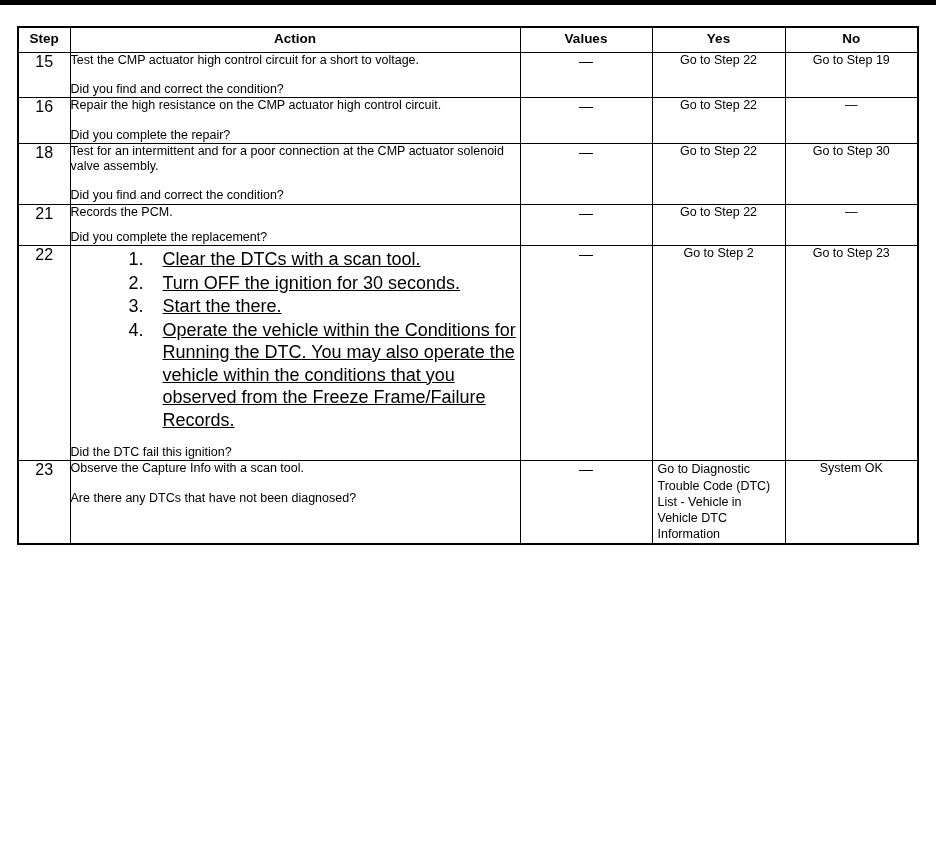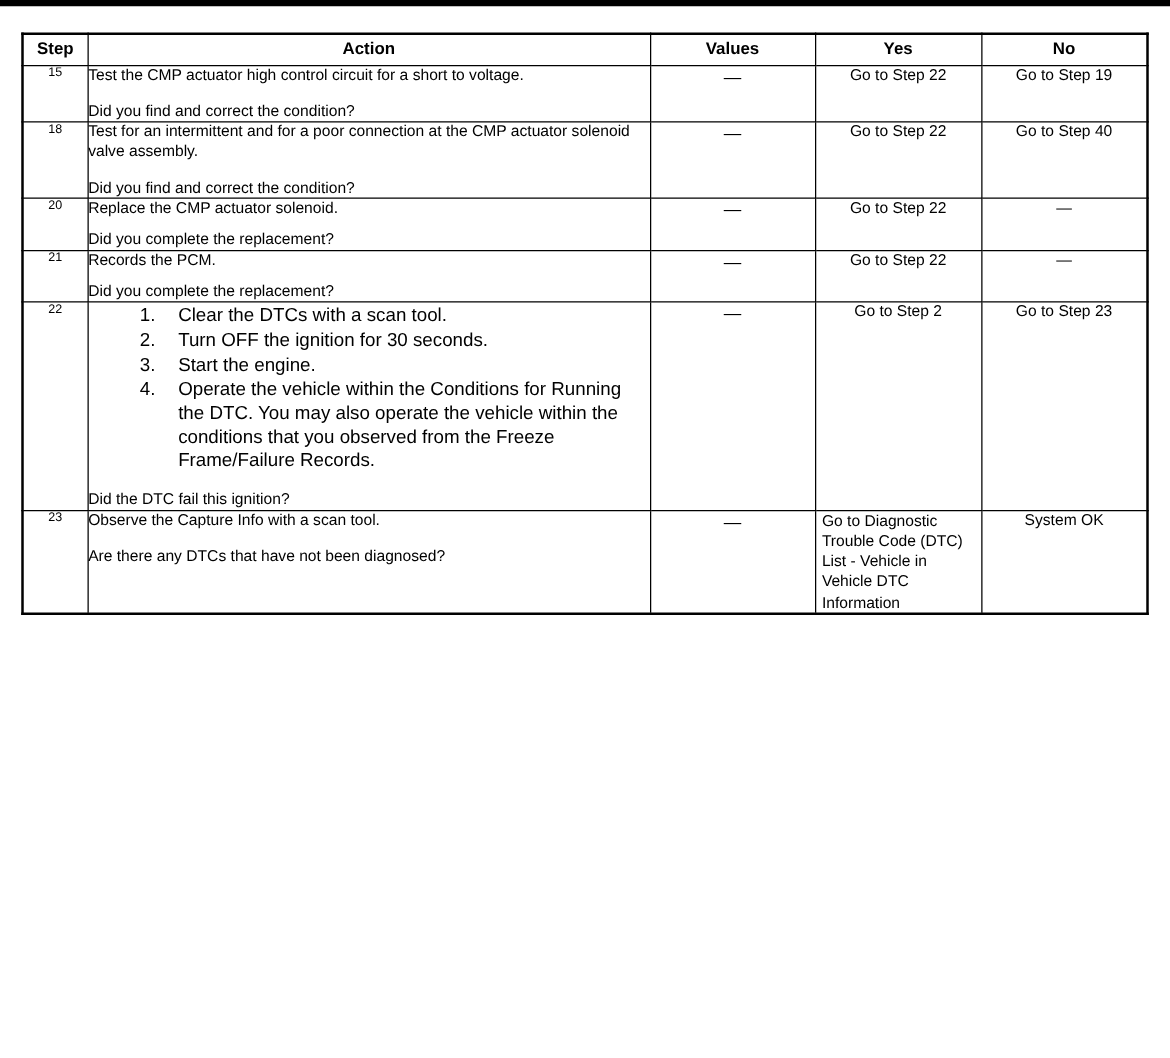--- a/index.html
+++ b/index.html
@@ -57,21 +57,21 @@
   }
   col.c-step { width: 52px; }
   col.c-action { width: 450px; }
   col.c-values { width: 132px; }
   col.c-yes { width: 133px; }
   col.c-no { width: 133px; }
 
   td.step {
     text-align: center;
     vertical-align: middle;
-    font-size: 10px;
+    font-size: 16px;
     padding: 2px;
   }
   td.action {
     font-size: 12.5px;
     line-height: 1.22;
     padding: 4px 5px 4px 6px;
   }
   td.values {
     text-align: center;
     vertical-align: middle;
@@ -94,24 +94,25 @@
     margin: 0 0 0 0;
   }
   .action-question {
     margin-top: 14px;
   }
   .action-question.tight {
     margin-top: 10px;
   }
   ol.steps {
     margin: 2px 0 0 0;
-    padding-left: 58px;
+    padding-left: 78px;
     list-style-type: decimal;
-    font-size: 15px;
+    font-size: 18px;
     line-height: 1.25;
+    text-decoration: underline;
   }
   ol.steps li {
     padding-left: 14px;
     margin-bottom: 1px;
   }
   .yes-multiline {
     font-size: 12.5px;
     line-height: 1.3;
   }
 </style>
@@ -145,63 +146,63 @@
           <td class="step">15</td>
           <td class="action">
             <div class="action-main">Test the CMP actuator high control circuit for a short to voltage.</div>
             <div class="action-question">Did you find and correct the condition?</div>
           </td>
           <td class="values">—</td>
           <td class="yesno">Go to Step 22</td>
           <td class="yesno">Go to Step 19</td>
         </tr>
 
+        <tr>
+          <td class="step">16</td>
+          <td class="action">
+            <div class="action-main">Repair the high resistance on the CMP actuator high control circuit.</div>
+            <div class="action-question">Did you complete the repair?</div>
+          </td>
+          <td class="values">—</td>
+          <td class="yesno">Go to Step 22</td>
+          <td class="yesno">—</td>
+        </tr>
 
 
         <tr>
           <td class="step">18</td>
           <td class="action">
             <div class="action-main">Test for an intermittent and for a poor connection at the CMP actuator solenoid valve assembly.</div>
             <div class="action-question">Did you find and correct the condition?</div>
           </td>
           <td class="values">—</td>
           <td class="yesno">Go to Step 22</td>
-          <td class="yesno">Go to Step 40</td>
-        </tr>
-
-
-        <tr>
-          <td class="step">20</td>
-          <td class="action">
-            <div class="action-main">Replace the CMP actuator solenoid.</div>
-            <div class="action-question tight">Did you complete the replacement?</div>
-          </td>
-          <td class="values">—</td>
-          <td class="yesno">Go to Step 22</td>
-          <td class="yesno">—</td>
-        </tr>
+          <td class="yesno">Go to Step 30</td>
+        </tr>
+
+
 
         <tr>
           <td class="step">21</td>
           <td class="action">
             <div class="action-main">Records the PCM.</div>
             <div class="action-question tight">Did you complete the replacement?</div>
           </td>
           <td class="values">—</td>
           <td class="yesno">Go to Step 22</td>
           <td class="yesno">—</td>
         </tr>
 
         <tr>
           <td class="step">22</td>
           <td class="action">
             <ol class="steps">
               <li>Clear the DTCs with a scan tool.</li>
               <li>Turn OFF the ignition for 30 seconds.</li>
-              <li>Start the engine.</li>
+              <li>Start the there.</li>
               <li>Operate the vehicle within the Conditions for Running the DTC. You may also operate the vehicle within the conditions that you observed from the Freeze Frame/Failure Records.</li>
             </ol>
             <div class="action-question">Did the DTC fail this ignition?</div>
           </td>
           <td class="values">—</td>
           <td class="yesno">Go to Step 2</td>
           <td class="yesno">Go to Step 23</td>
         </tr>
 
         <tr>

